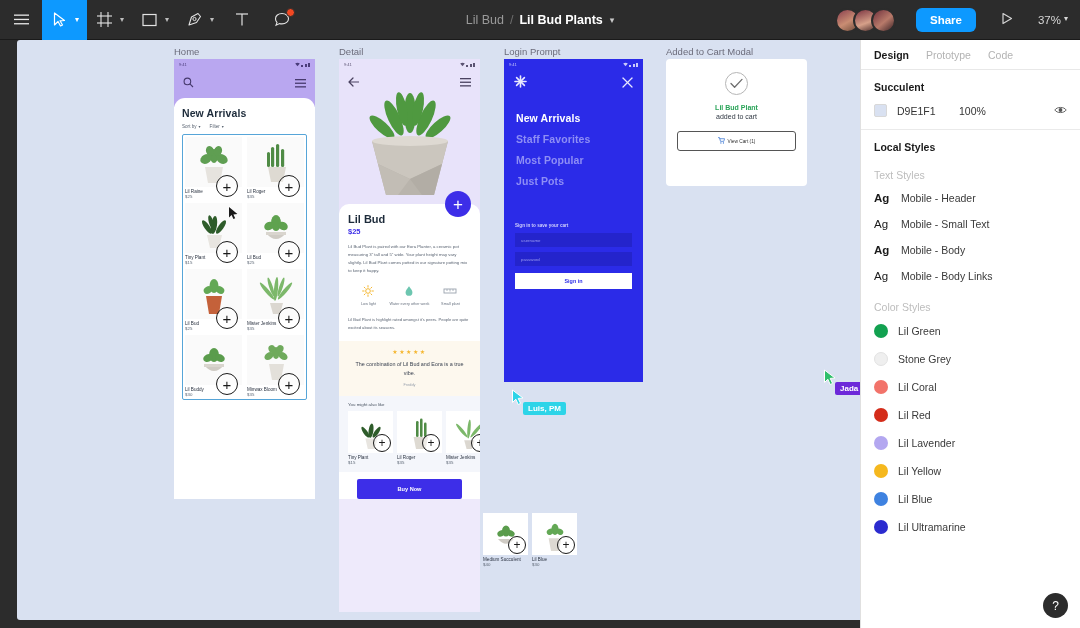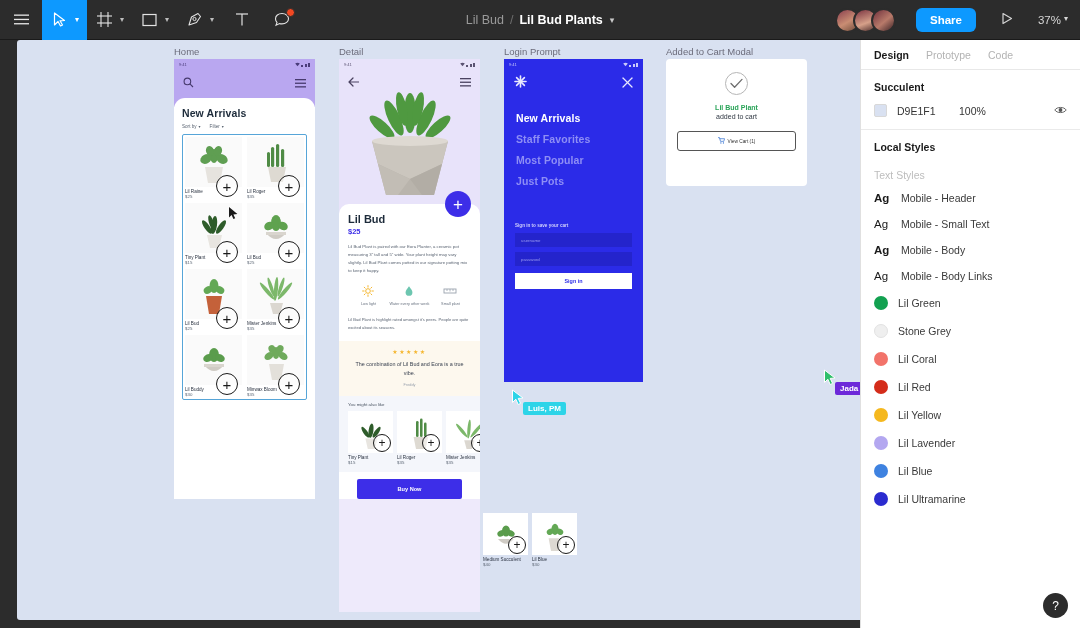--- a/index.html
+++ b/index.html
@@ -839,43 +839,44 @@
     </div>
     <div class="style-row">
       <span class="ag b">Ag</span>
       <span class="style-lbl">Mobile - Body</span>
     </div>
     <div class="style-row">
       <span class="ag">Ag</span>
       <span class="style-lbl">Mobile - Body Links</span>
     </div>
 
+    <div class="rp-sub">Color Styles</div>
     <div class="color-row">
       <span class="dot" style="background:#12A150;"></span>
       <span class="style-lbl">Lil Green</span>
     </div>
     <div class="color-row">
       <span class="dot" style="background:#EFEFEF; border:1px solid #e2e2e2;"></span>
       <span class="style-lbl">Stone Grey</span>
     </div>
     <div class="color-row">
       <span class="dot" style="background:#F2736A;"></span>
       <span class="style-lbl">Lil Coral</span>
     </div>
     <div class="color-row">
       <span class="dot" style="background:#D42C1A;"></span>
       <span class="style-lbl">Lil Red</span>
     </div>
     <div class="color-row">
+      <span class="dot" style="background:#B3A7F0;"></span>
+      <span class="style-lbl">Lil Lavender</span>
+    </div>
+    <div class="color-row">
       <span class="dot" style="background:#F5B81E;"></span>
       <span class="style-lbl">Lil Yellow</span>
-    </div>
-    <div class="color-row">
-      <span class="dot" style="background:#B3A7F0;"></span>
-      <span class="style-lbl">Lil Lavender</span>
     </div>
     <div class="color-row">
       <span class="dot" style="background:#3E82E0;"></span>
       <span class="style-lbl">Lil Blue</span>
     </div>
     <div class="color-row">
       <span class="dot" style="background:#2B2BCF;"></span>
       <span class="style-lbl">Lil Ultramarine</span>
     </div>
 

